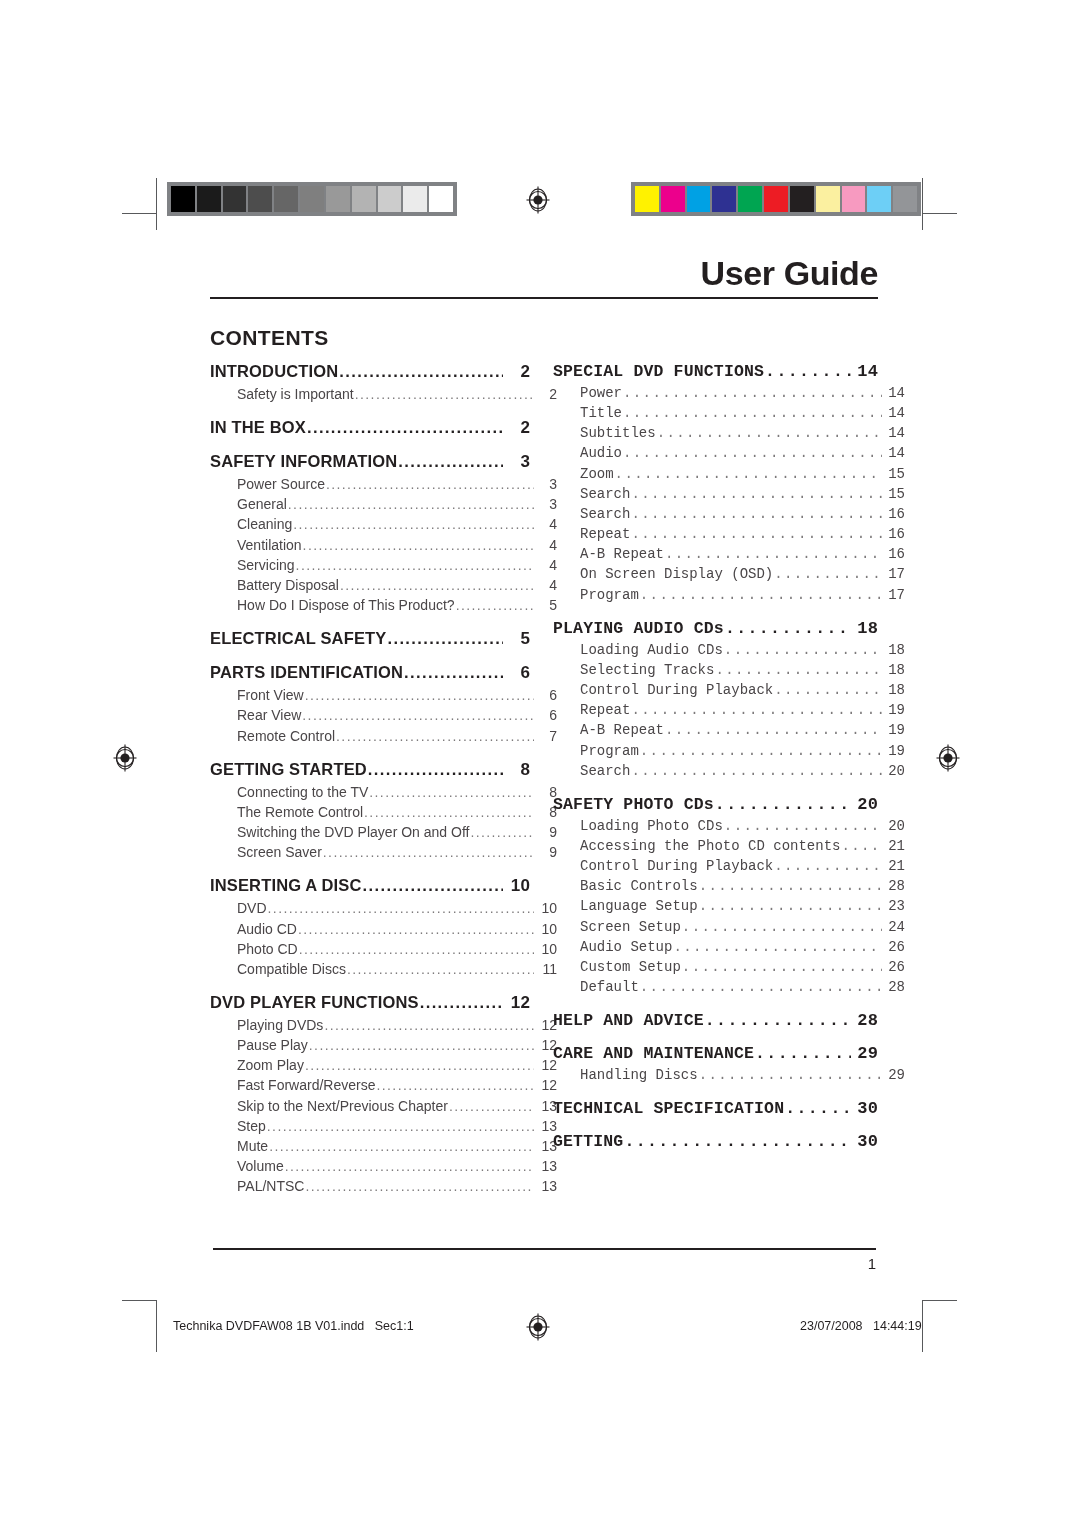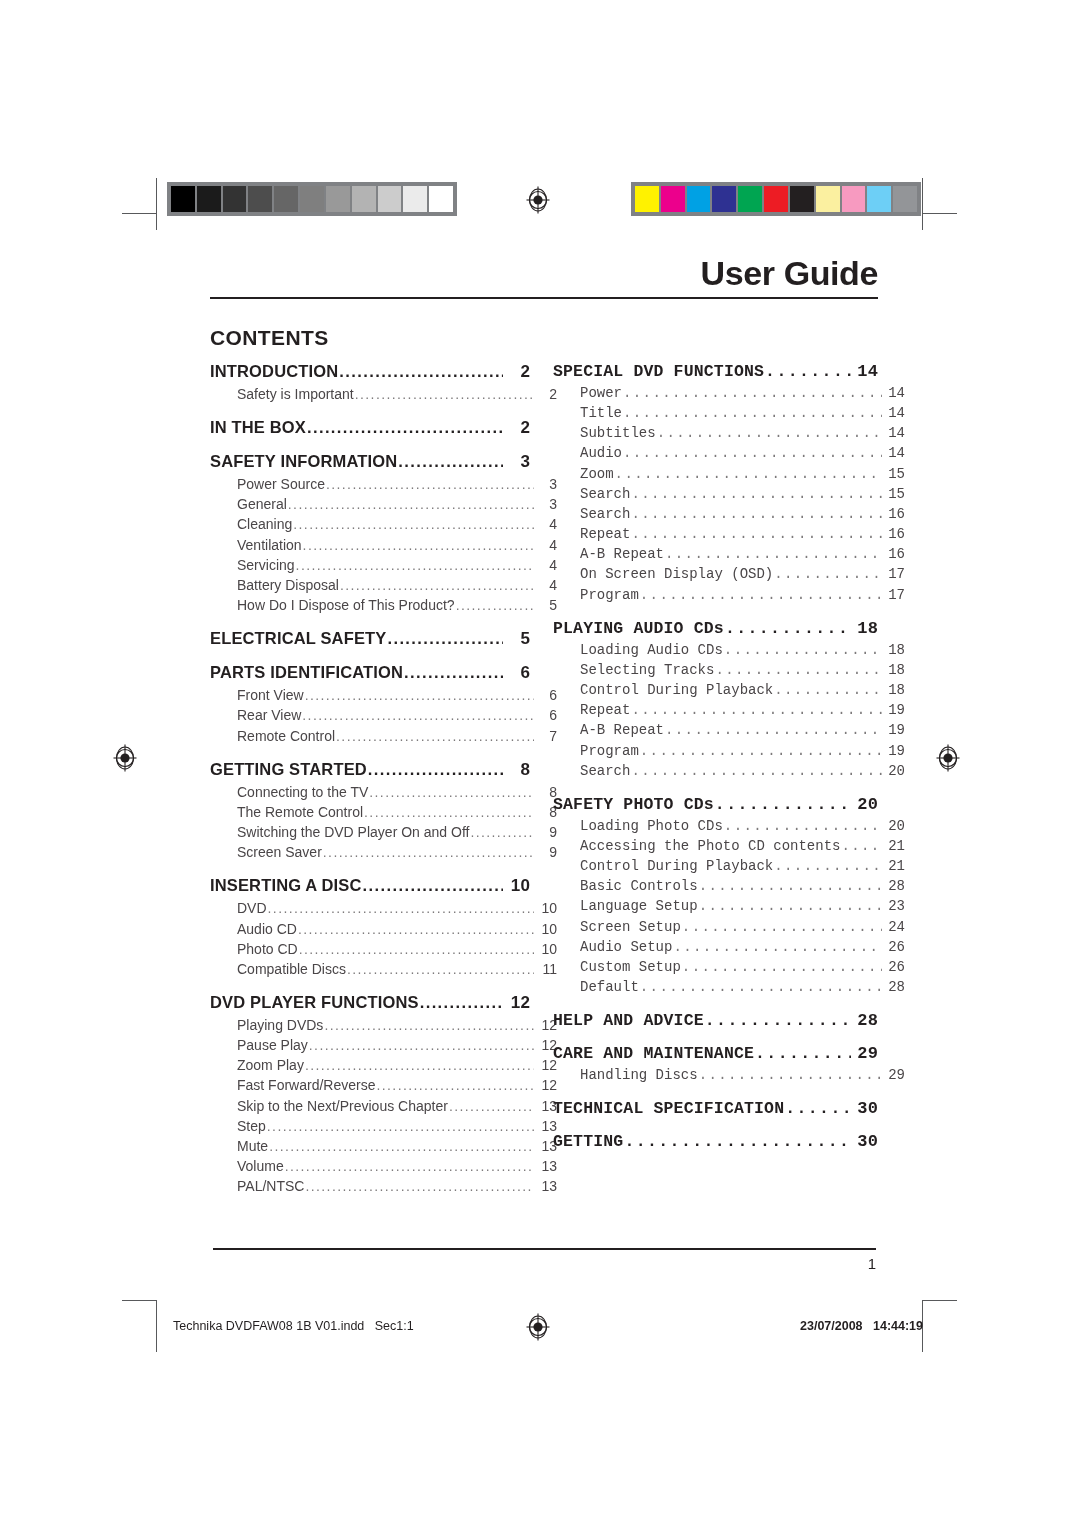--- a/index.html
+++ b/index.html
@@ -602,15 +602,15 @@
         <span class="lbl">GETTING</span>
         <span class="dots">................................................................................</span>
         <span class="pg">30</span>
       </div>
     </div>
 
   <div class="foot-rule" style="left:213px; top:1248px; width:663px;"></div>
   <div class="page-number" style="left:846px; top:1255px; width:30px; text-align:right;">1</div>
 
   <div class="imprint" style="left:173px; top:1319px;">Technika DVDFAW08 1B V01.indd   Sec1:1</div>
-  <div class="imprint" style="left:800px; top:1319px;font-weight:bold;">23/07/2008   14:44:19</div>
+  <div class="imprint" style="left:800px; top:1319px;">23/07/2008   14:44:19</div>
 
 </div>
 
 </body></html>

